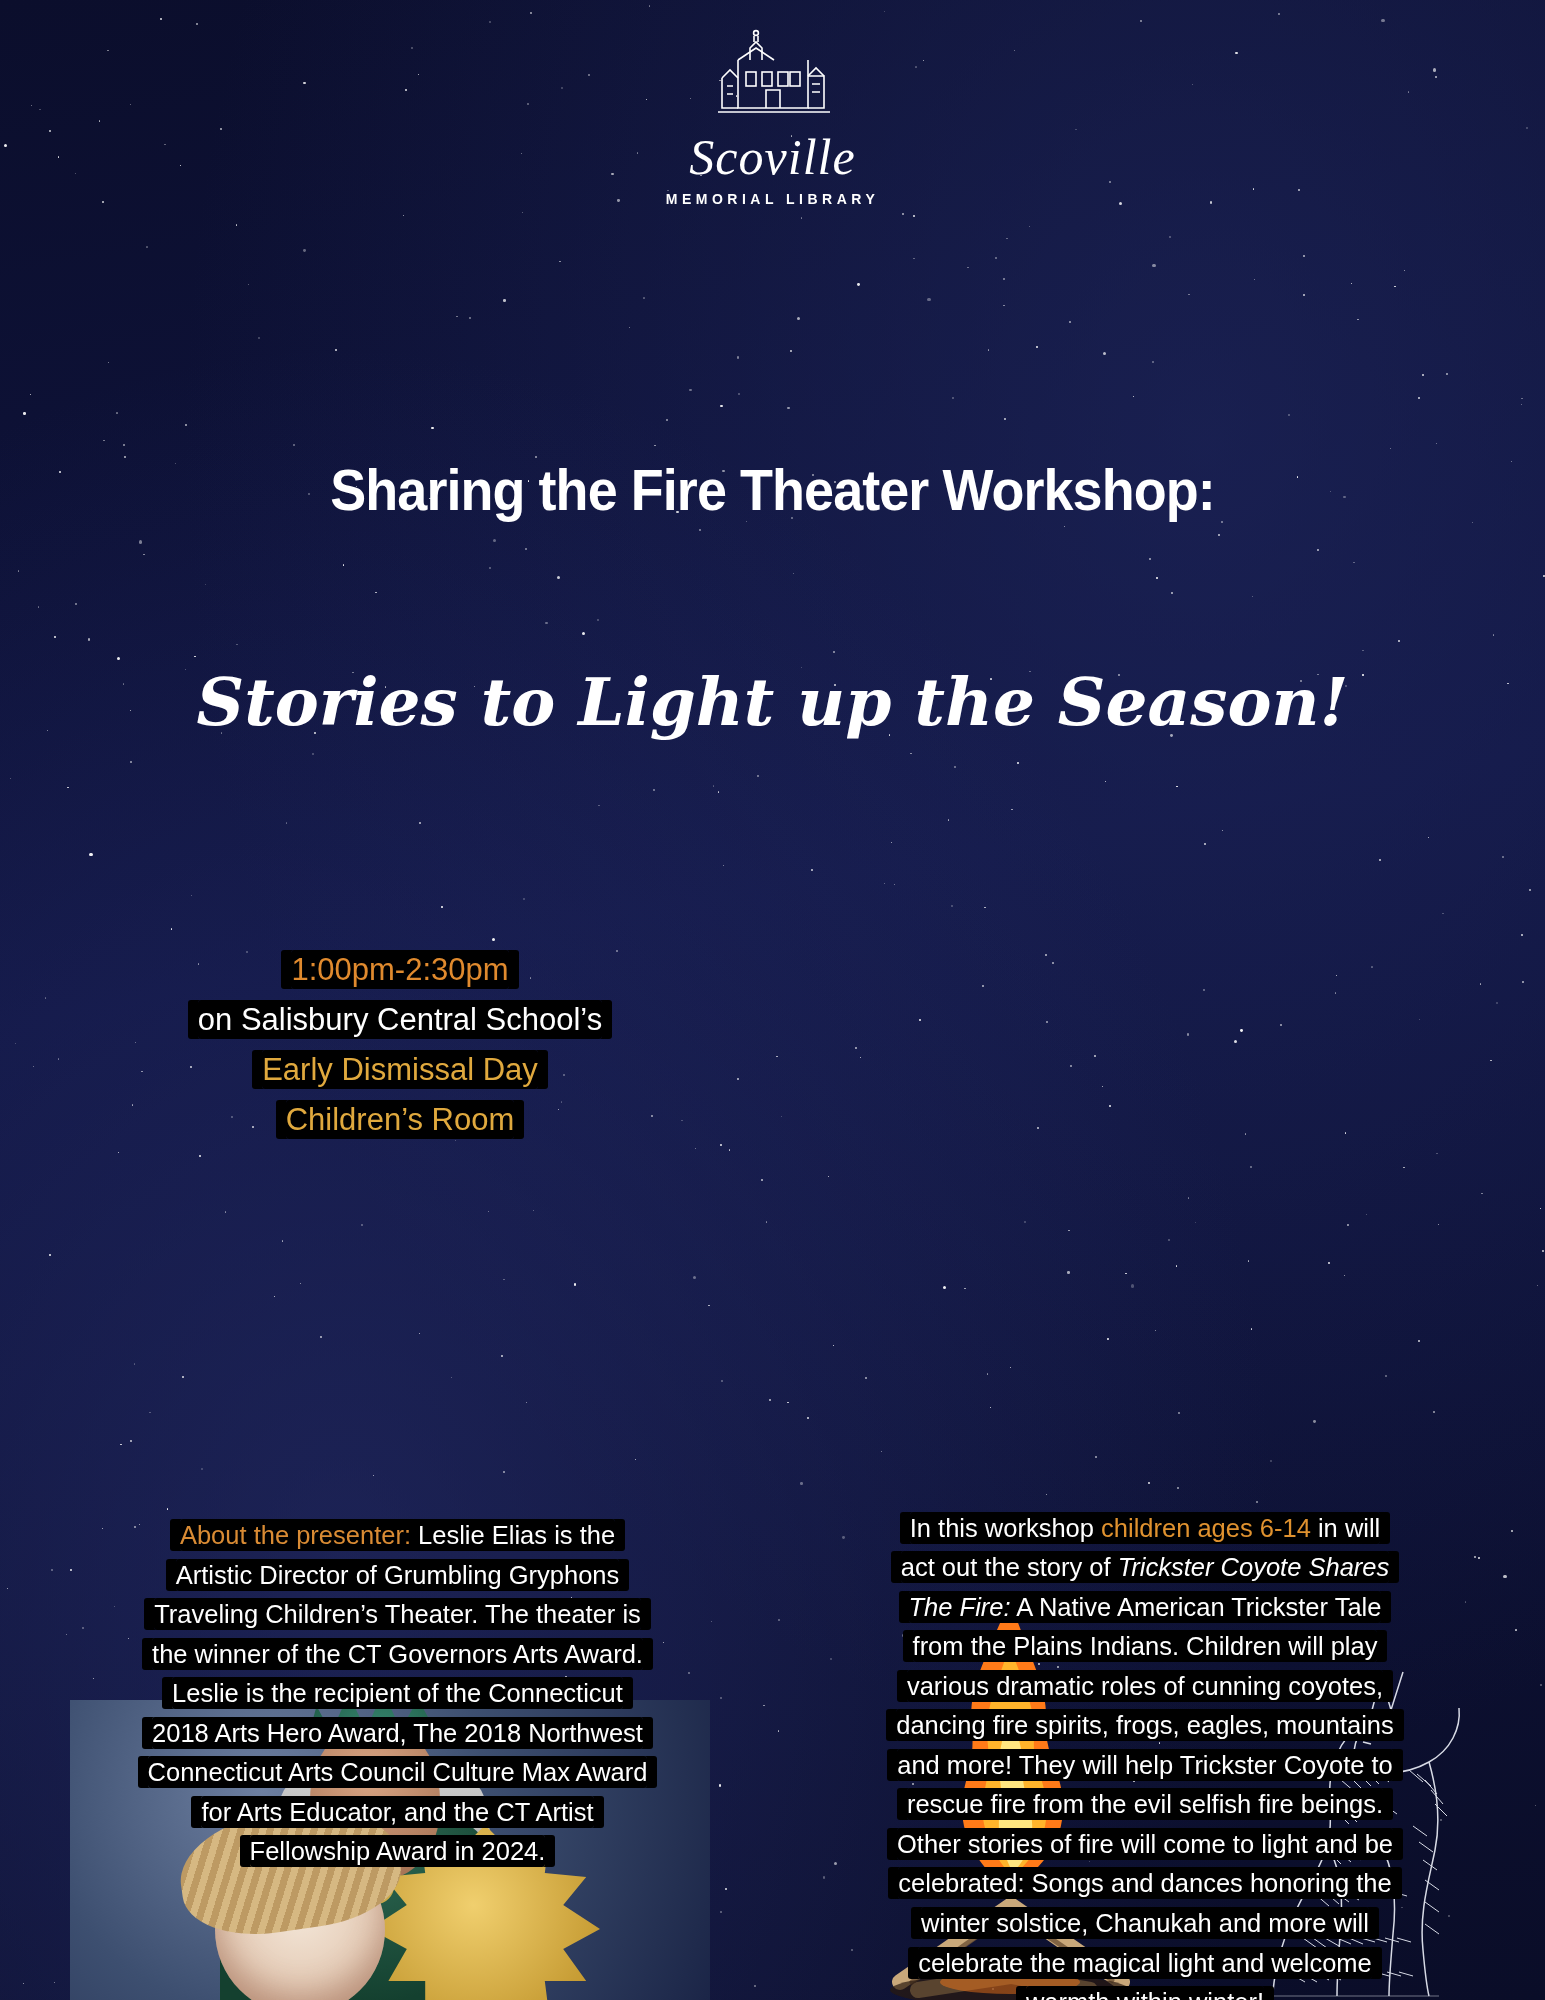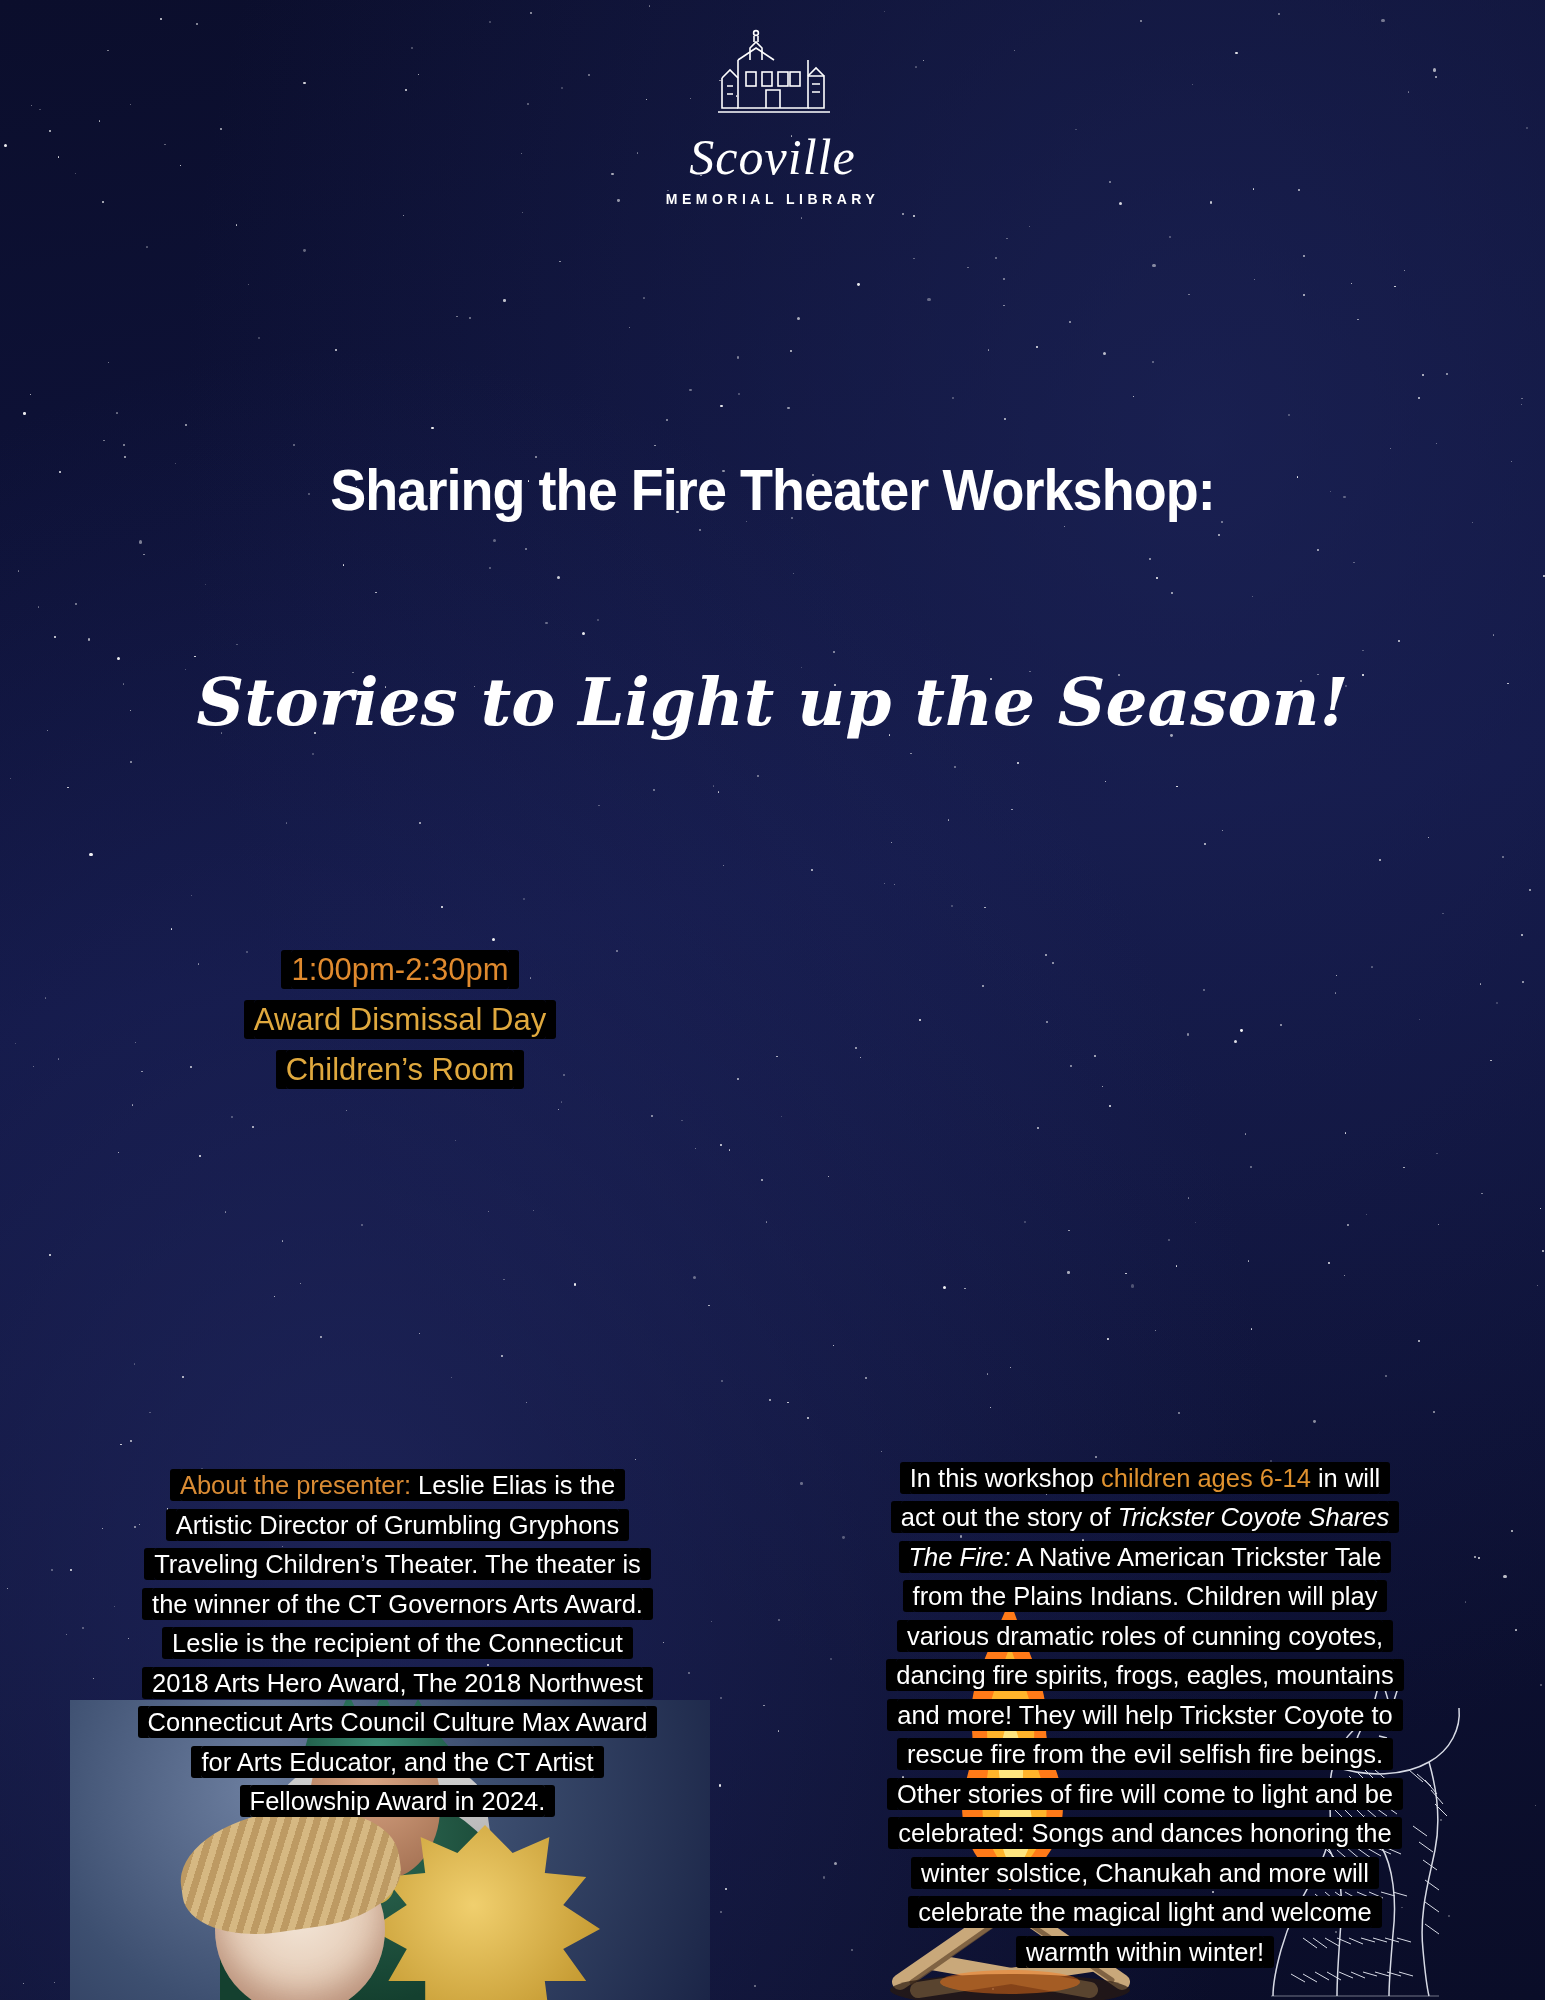--- a/index.html
+++ b/index.html
@@ -737,21 +737,22 @@
     </div>
     <div class="logo-word">Scoville</div>
     <div class="logo-sub">MEMORIAL LIBRARY</div>
   </div>
 
   <div class="title1 layer-top">Sharing the Fire Theater Workshop:</div>
   <div class="title2 layer-top">Stories to Light up the Season!</div>
 
   <div class="blk date-block layer-top">
     <p><span class="hl accent">1:00pm-2:30pm</span></p>
-    <p><span class="hl gold">Award Dismissal Day</span></p>
+    <p><span class="hl">on Salisbury Central School’s</span></p>
+    <p><span class="hl gold">Early Dismissal Day</span></p>
     <p><span class="hl gold">Children’s Room</span></p>
   </div>
 
   <div class="blk presenter-block layer-top">
     <p><span class="hl"><span class="lead">About the presenter:</span><span>  Leslie Elias is the Artistic Director of Grumbling Gryphons Traveling Children’s Theater. The theater is the winner of the CT Governors Arts Award. Leslie is the recipient of the Connecticut 2018 Arts Hero Award, The 2018 Northwest Connecticut Arts Council Culture Max Award for Arts Educator, and the CT Artist Fellowship Award in 2024.</span></span></p>
   </div>
 
   <div class="blk desc-block layer-top">
     <p><span class="hl"><span>In this workshop </span><span class="accent">children ages 6-14</span><span> in will act out the story of </span><em>Trickster Coyote Shares The Fire:</em><span> A Native American Trickster Tale from the Plains Indians. Children will play various dramatic roles of cunning coyotes, dancing fire spirits, frogs, eagles, mountains and more! They will help Trickster Coyote to rescue fire from the evil selfish fire beings. Other stories of fire will come to light and be celebrated: Songs and dances honoring the winter solstice, Chanukah and more will celebrate the magical light and welcome warmth within winter!</span></span></p>
   </div>

